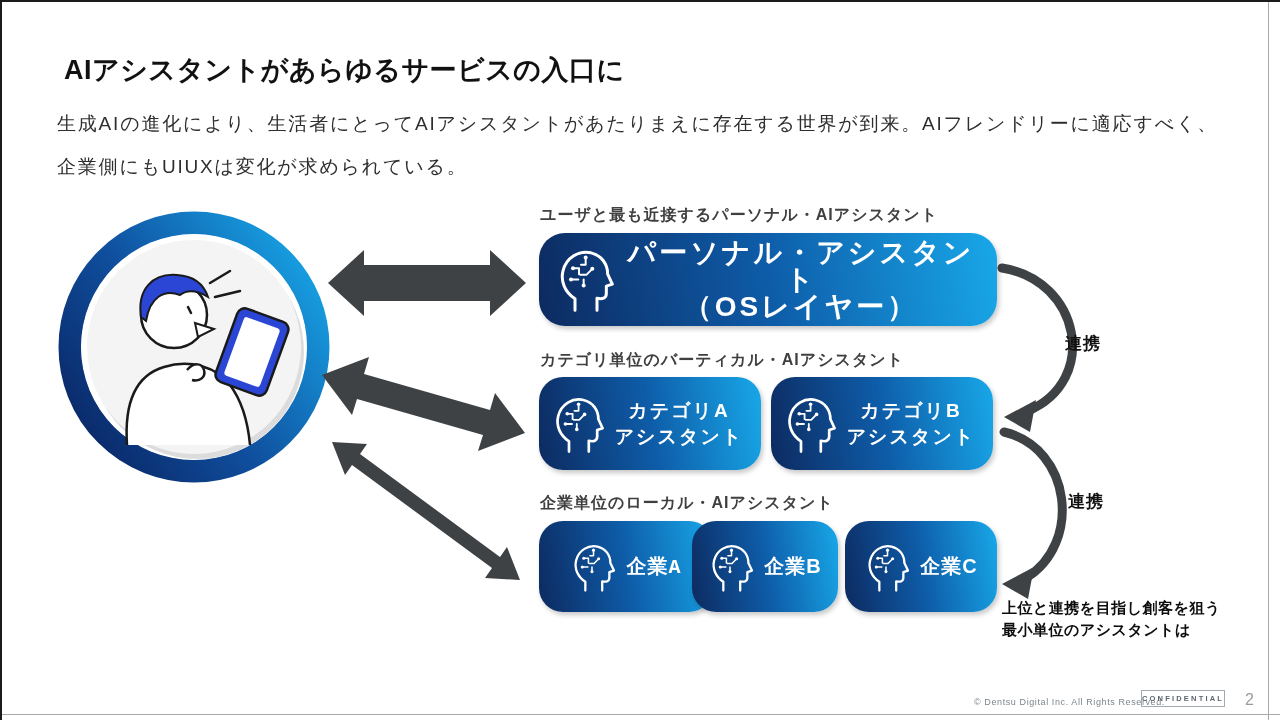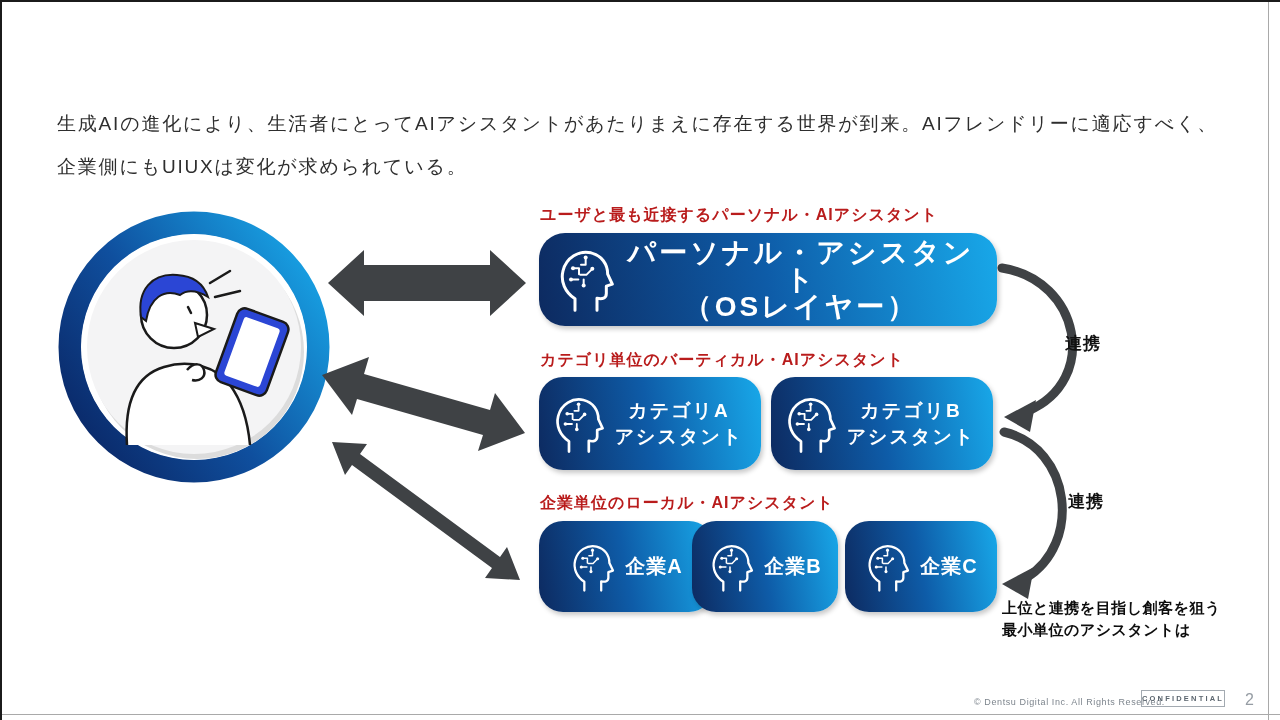--- a/index.html
+++ b/index.html
@@ -16,36 +16,36 @@
     position:absolute; left:62px; top:50px; font-size:27px; font-weight:800;
     color:#111; letter-spacing:0.5px;
   }
   .body-text {
     position:absolute; left:55px; top:100px; width:1190px;
     font-size:19px; color:#2e2e2e; letter-spacing:1.8px; line-height:43px;
   }
 
   .art { position:absolute; left:0; top:0; width:1280px; height:720px; }
 
-  .section-label { position:absolute; font-size:16px; font-weight:800; color:#b91c1c; letter-spacing:1px; white-space:nowrap; }
+  .section-label { position:absolute; font-size:16px; font-weight:800; color:#404040; letter-spacing:1px; white-space:nowrap; }
   .label-personal { left:538px; top:203px; }
   .label-vertical { left:538px; top:348px; }
   .label-local    { left:538px; top:491px; }
 
   .bluebox {
     position:absolute; display:flex; align-items:center;
     background:linear-gradient(80deg,#0d2a60 0%,#0e5ca8 50%,#18a8e9 100%);
     border-radius:26px; box-shadow:2px 3px 5px rgba(0,0,0,0.22);
     color:#fff; font-weight:800;
   }
   .box-personal { left:537px; top:231px; width:458px; height:93px; }
   .box-catA { left:537px; top:375px; width:222px; height:93px; border-radius:24px; }
   .box-catB { left:769px; top:375px; width:222px; height:93px; border-radius:24px; }
   .box-corp { top:519px; height:91px; border-radius:24px; justify-content:center; gap:10px; }
-  .box-corpA { left:537px; width:174px; }
+  .box-corpA { left:537px; width:174px;font-family:Liberation Mono, monospace; }
   .box-corpB { left:690px; width:146px; }
   .box-corpC { left:843px; width:152px; }
 
   .head-icon { flex:0 0 auto; }
   .box-personal .head-icon { width:60px; height:67px; margin-left:16px; }
   .box-catA .head-icon, .box-catB .head-icon { width:54px; height:60px; margin-left:12px; }
   .box-corp .head-icon { width:46px; height:52px; margin-left:0; }
 
   .box-text { flex:1; text-align:center; letter-spacing:3px; }
   .box-personal .box-text { font-size:28px; line-height:27px; padding-right:10px; }
@@ -75,20 +75,21 @@
   .conf-badge span { font-size:7.5px; color:#5c666f; letter-spacing:2.2px; font-weight:600; }
   .page-num { position:absolute; left:1243px; top:689px; font-size:16px; color:#959ca3; font-weight:400; }
 </style>
 </head>
 <body>
 
 <div class="slide">
   <div class="edge-right"></div>
   <div class="edge-bottom"></div>
 
+  <h1 class="title">AIアシスタントがあらゆるサービスの入口に</h1>
   <div class="body-text">
     <div>生成AIの進化により、生活者にとってAIアシスタントがあたりまえに存在する世界が到来。AIフレンドリーに適応すべく、</div>
     <div>企業側にもUIUXは変化が求められている。</div>
   </div>
 
   <svg class="art" viewBox="0 0 1280 720" aria-hidden="true">
     <defs>
       <linearGradient id="ringGrad" x1="0" y1="0.85" x2="1" y2="0.15">
         <stop offset="0" stop-color="#0a2766"></stop>
         <stop offset="0.45" stop-color="#0f4f9e"></stop>

